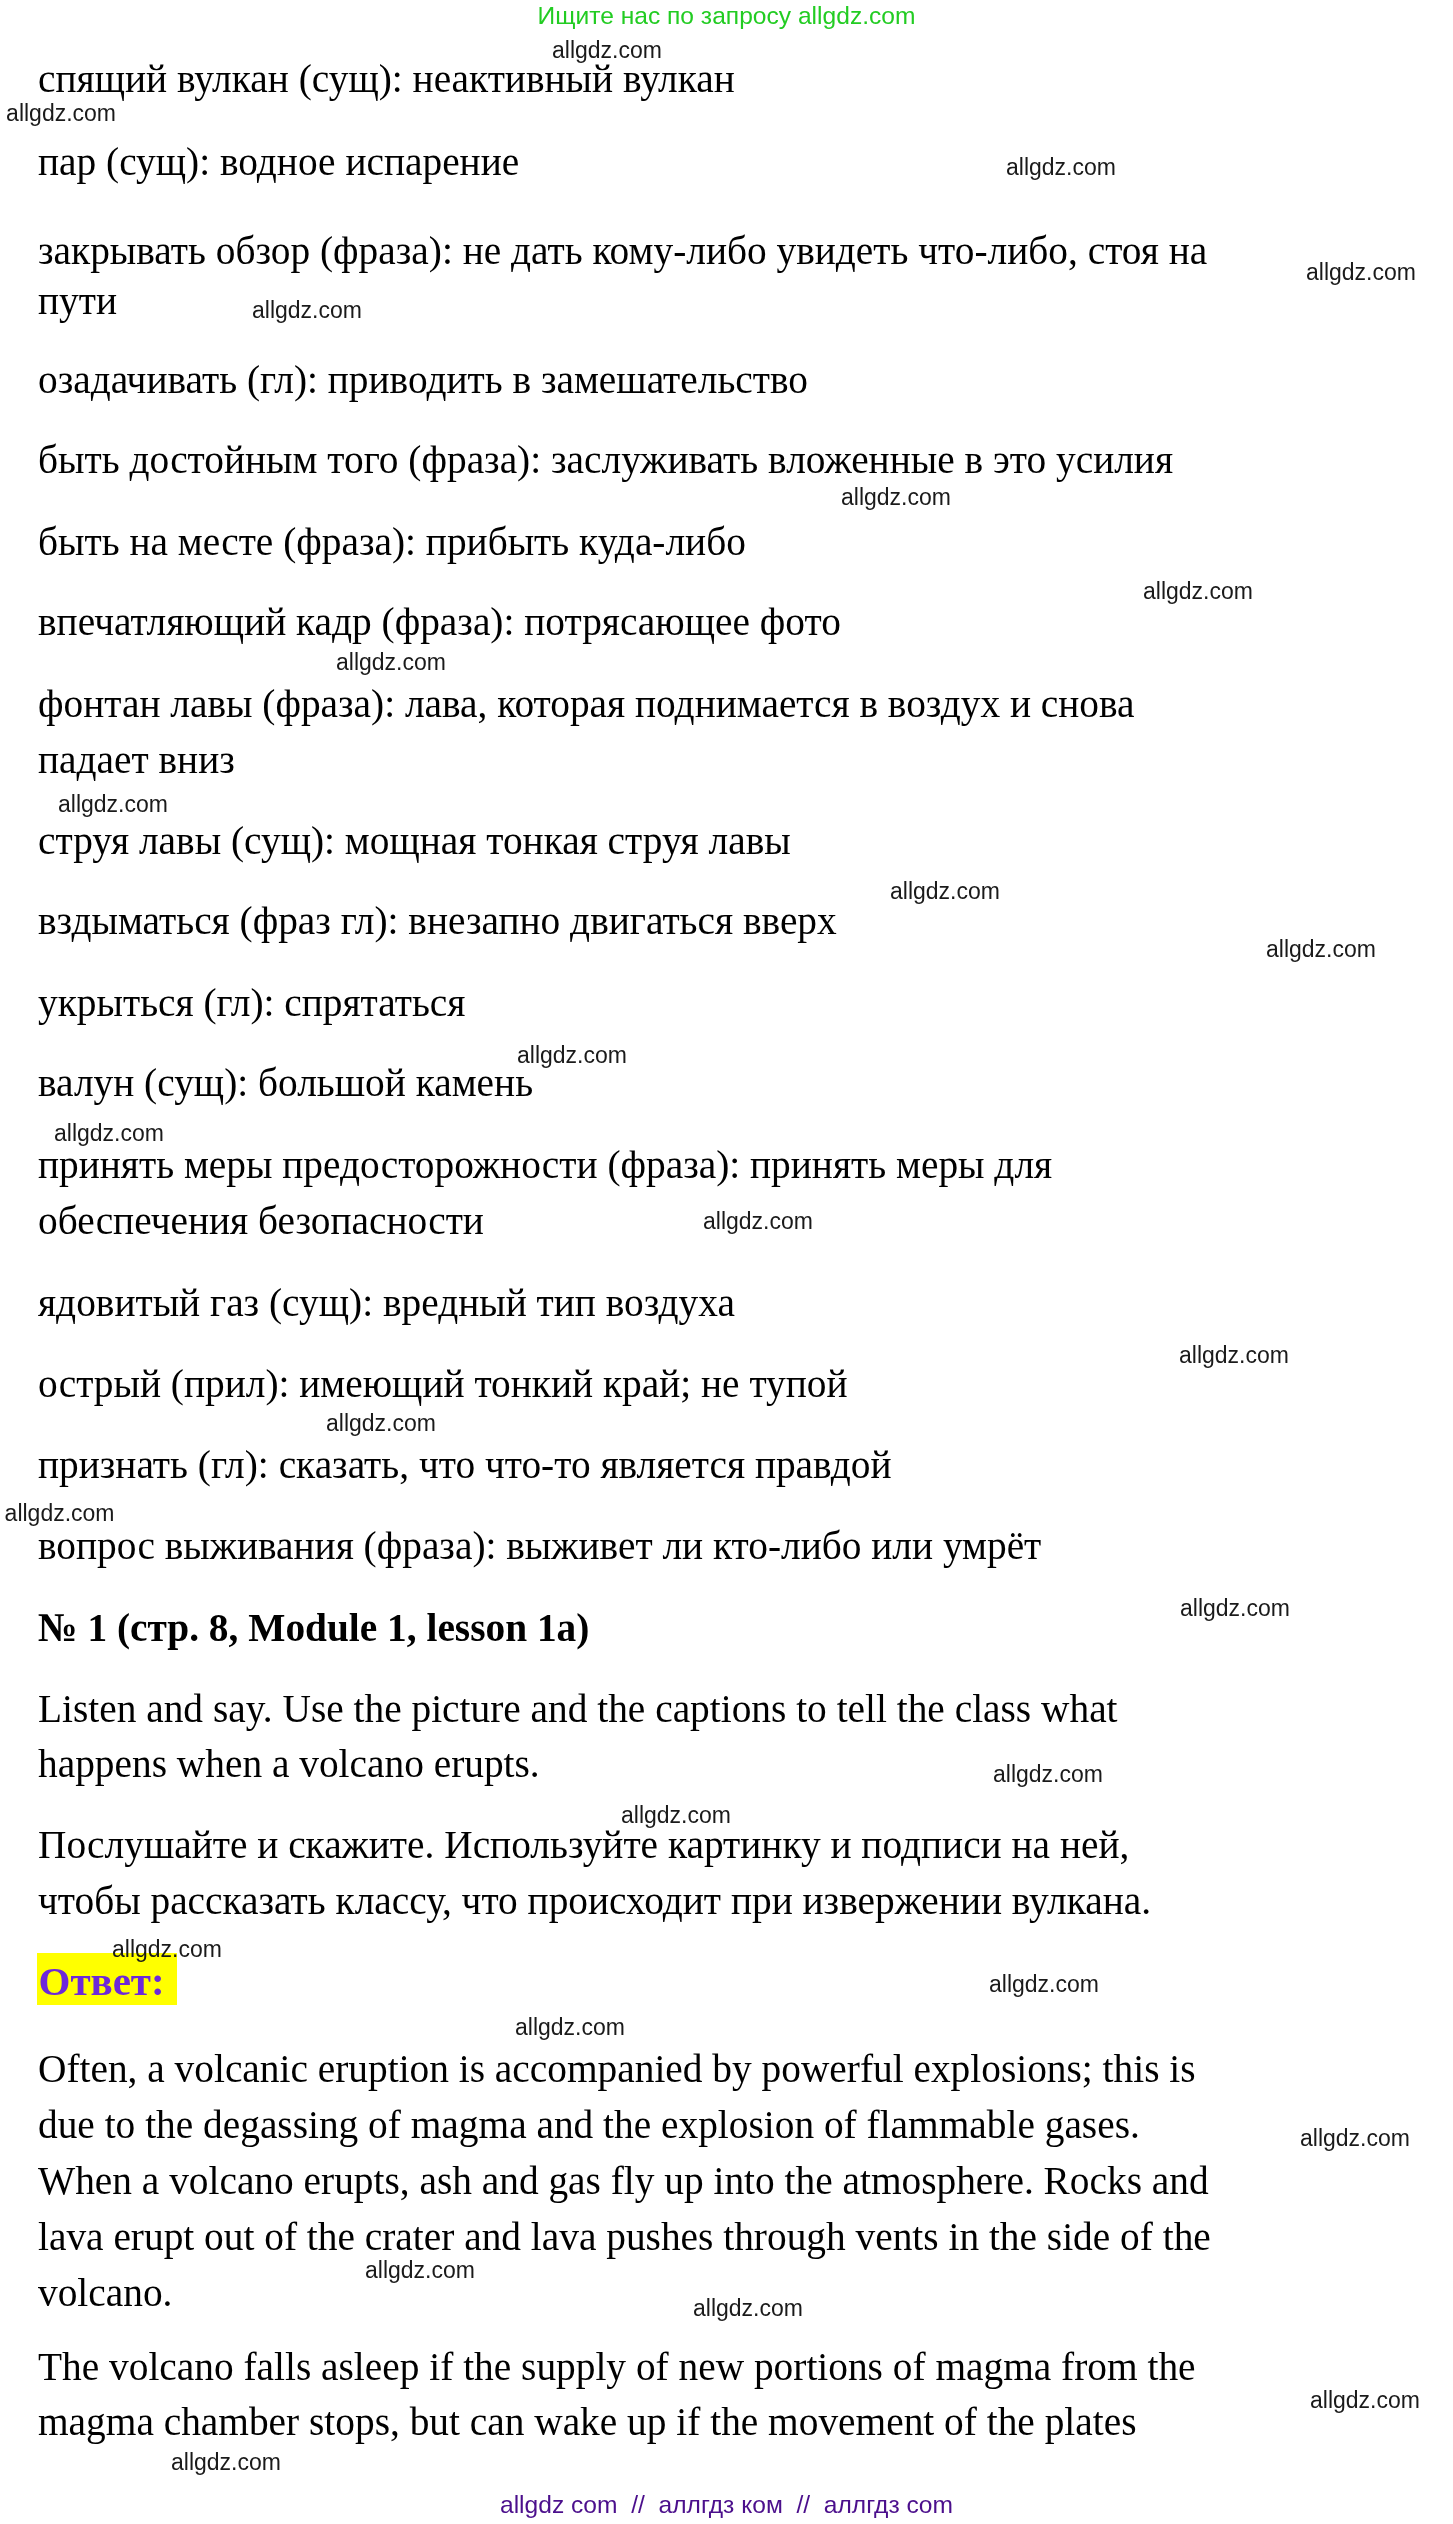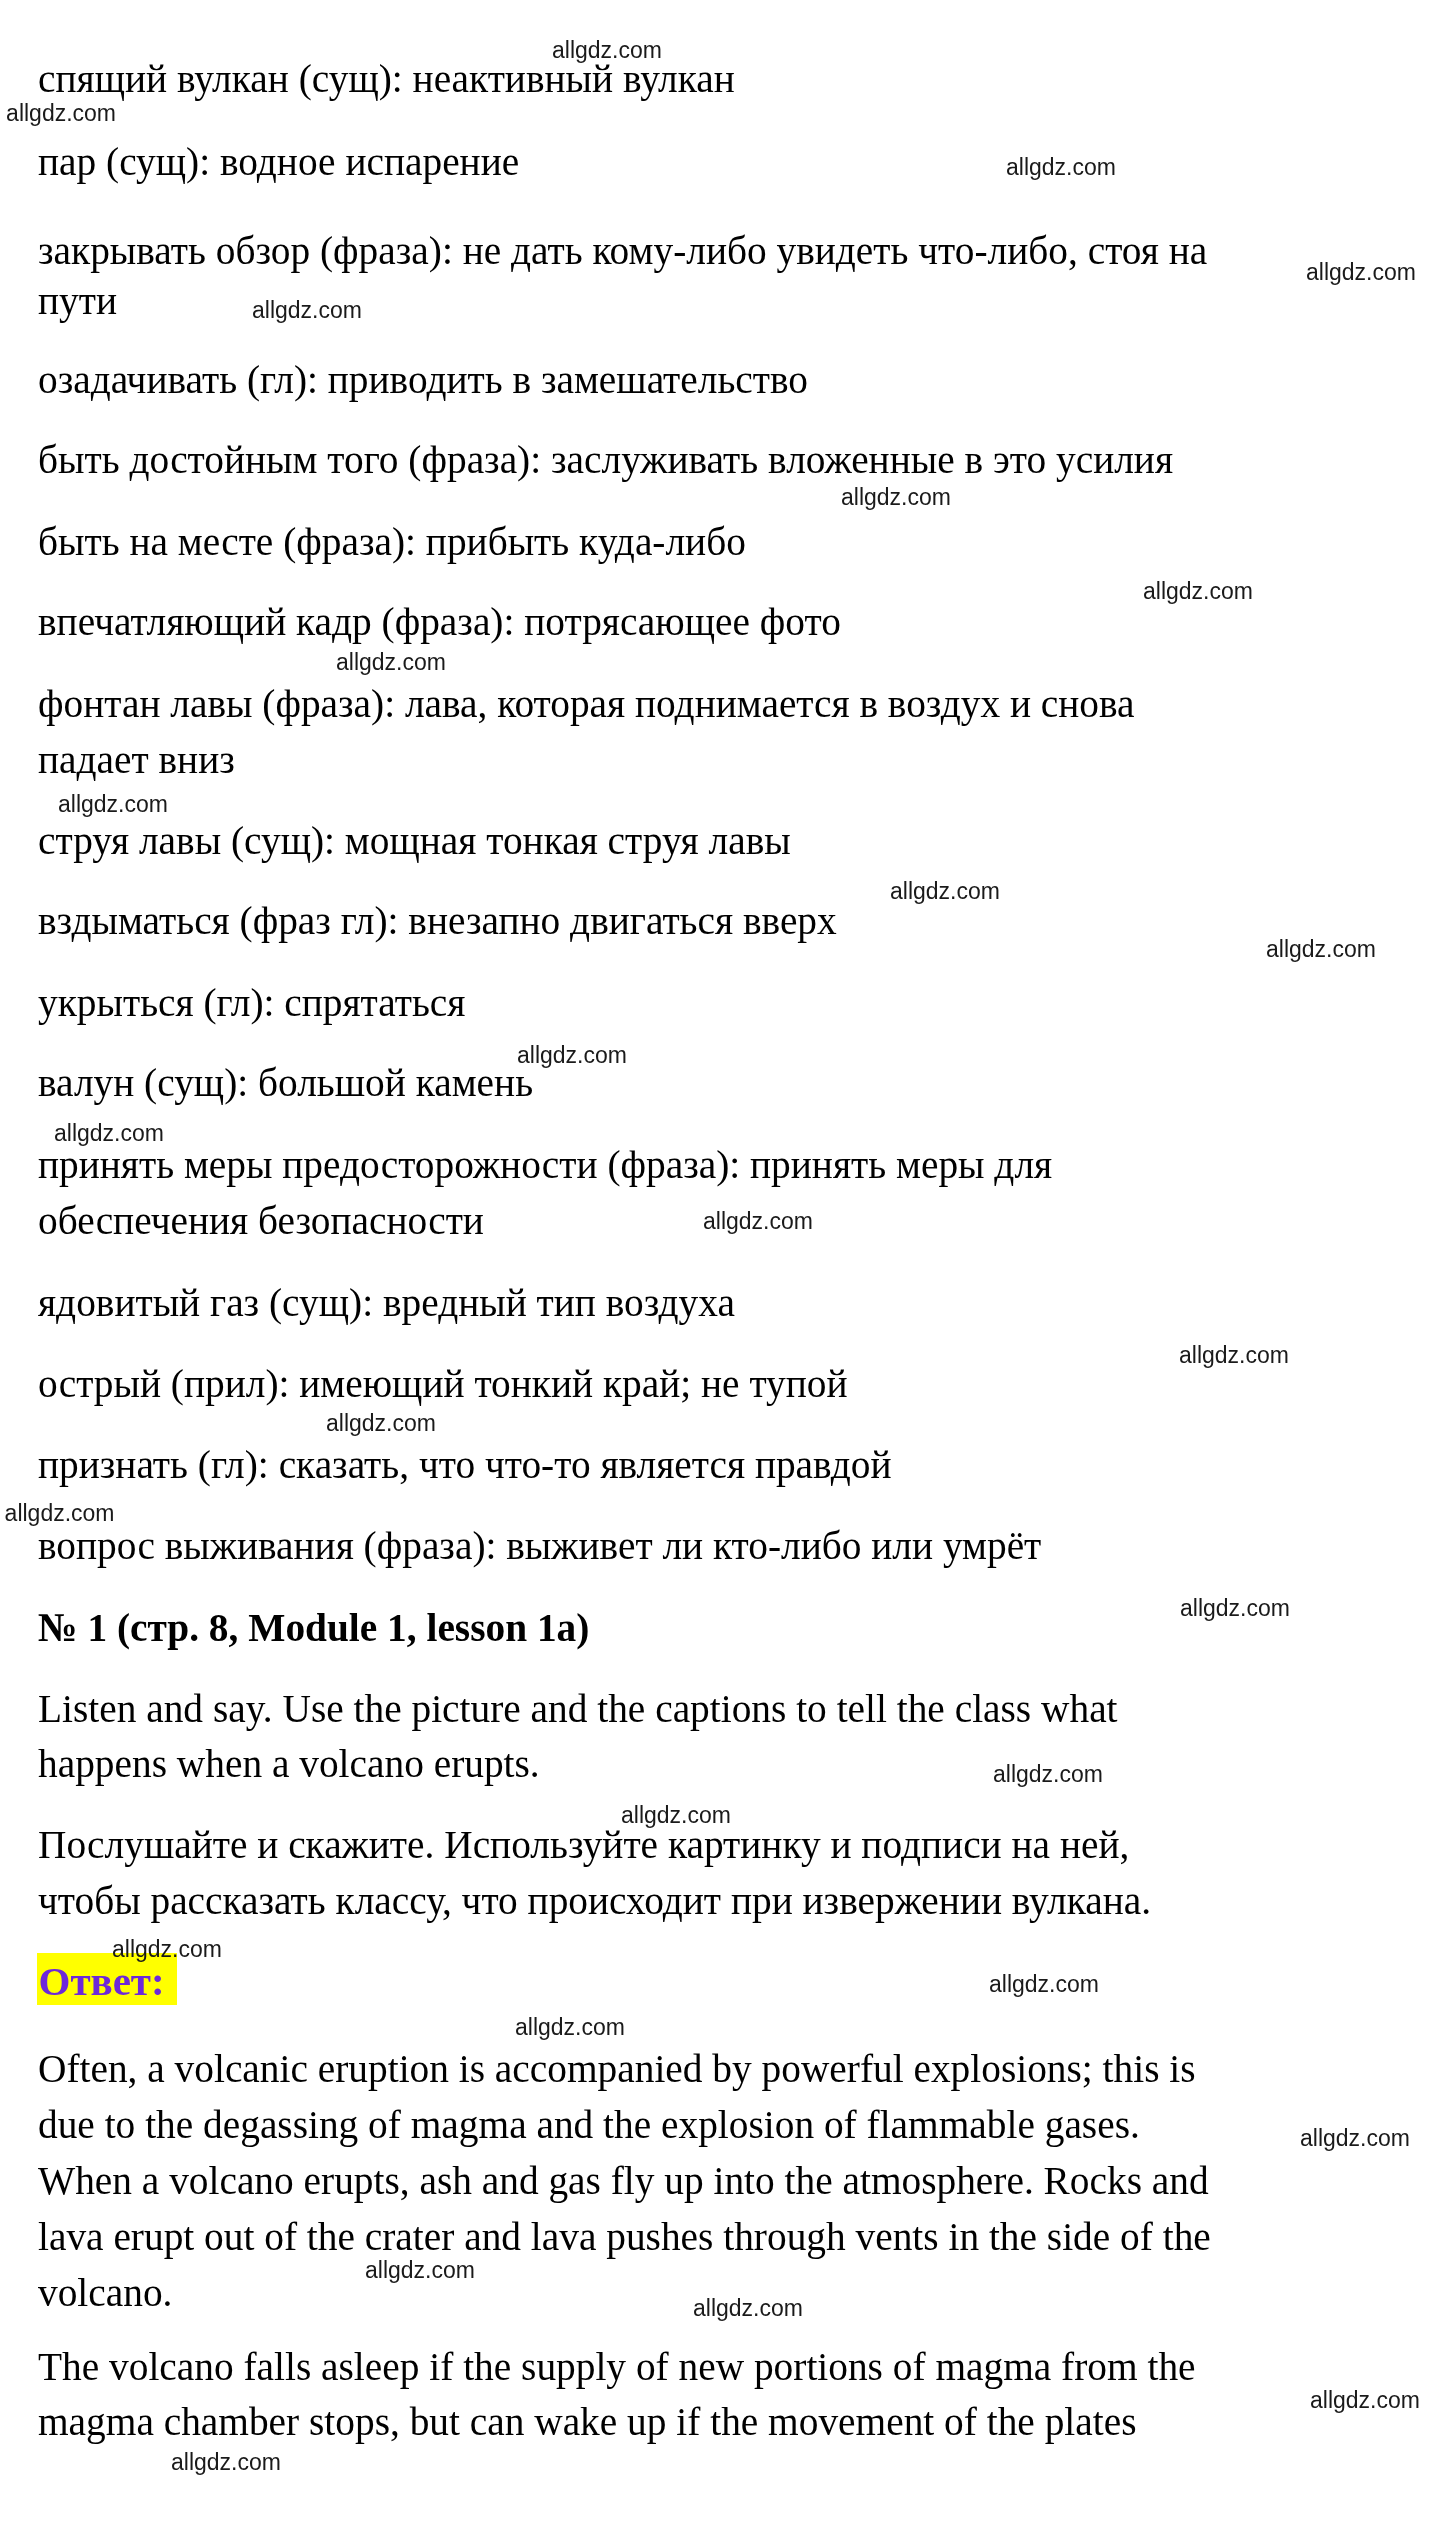--- a/index.html
+++ b/index.html
@@ -34,34 +34,36 @@
   .bottom-banner {
     position: absolute; left: 0; top: 2489px; width: 1453px; text-align: center;
     font-family: "Liberation Sans", "DejaVu Sans", sans-serif;
     font-size: 24.6px; line-height: 31px; color: #4b0f8c; white-space: pre;
   }
 </style>
 </head>
 <body>
 
 <div class="page">
+  <div class="top-banner">Ищите нас по запросу allgdz.com</div>
 
   <div id="glossary"></div>
 
   <div class="line heading" style="top: 1604px;">№ 1 (стр. 8, Module 1, lesson 1a)</div>
   <div id="instr-en"></div>
   <div id="instr-ru"></div>
 
   <div class="answer-label">
     <span>Ответ:</span>
   </div>
   <div id="answer"></div>
 
   <div id="watermarks"></div>
 
+  <div class="bottom-banner">allgdz com  //  аллгдз ком  //  аллгдз com</div>
 <div class="line" style="top: 55px;">спящий вулкан (сущ): неактивный вулкан</div>
     <div class="line" style="top: 138px;">пар (сущ): водное испарение</div>
     <div class="line" style="top: 227px;">закрывать обзор (фраза): не дать кому-либо увидеть что-либо, стоя на</div>
     <div class="line" style="top: 277px;">пути</div>
     <div class="line" style="top: 356px;">озадачивать (гл): приводить в замешательство</div>
     <div class="line" style="top: 436px;">быть достойным того (фраза): заслуживать вложенные в это усилия</div>
     <div class="line" style="top: 518px;">быть на месте (фраза): прибыть куда-либо</div>
     <div class="line" style="top: 598px;">впечатляющий кадр (фраза): потрясающее фото</div>
     <div class="line" style="top: 680px;">фонтан лавы (фраза): лава, которая поднимается в воздух и снова</div>
     <div class="line" style="top: 736px;">падает вниз</div>

